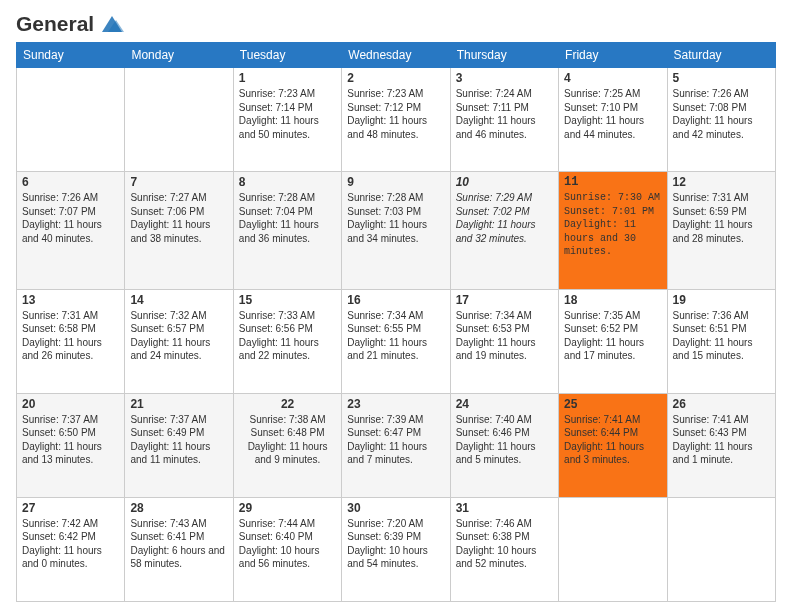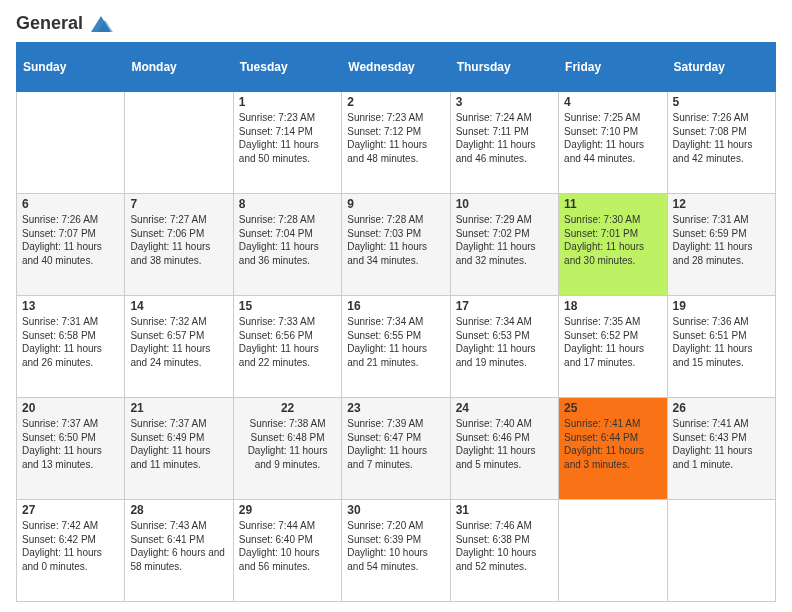--- a/index.html
+++ b/index.html
@@ -22,21 +22,21 @@
       justify-content: space-between;
       align-items: flex-start;
       margin-bottom: 8px;
     }
     .logo {
       display: flex;
       align-items: center;
       gap: 0px;
     }
     .logo-text {
-      font-size: 18px;
+      font-size: 21px;
       font-weight: bold;
       color: #333;
       line-height: 1.1;
     }
     .logo-icon {
       width: 28px;
       height: 28px;
       margin-left: 4px;
     }
     .title-block {
@@ -55,23 +55,23 @@
       flex: 1;
       border: 1px solid #ccc;
       border-collapse: collapse;
       width: 100%;
       table-layout: fixed;
     }
     .calendar th {
       background-color: #2878c3;
       color: #fff;
       font-size: 12px;
-      font-weight: bold;
+      font-weight: normal;
       text-align: left;
-      padding: 17px 6px;
+      padding: 5px 6px;
       border: 1px solid #2878c3;
     }
     .calendar td {
       border: 1px solid #ccc;
       vertical-align: top;
       padding: 3px 5px;
       font-size: 10px;
       color: #333;
       background: #fff;
       height: 80px;
@@ -205,29 +205,29 @@
           </div>
           </td>
           <td style="background: rgb(245, 245, 245);">
             <span class="day-num">9</span>
           <div class="day-info">
             <span>Sunrise: 7:28 AM</span><br>
             <span>Sunset: 7:03 PM</span><br>
             <span>Daylight: 11 hours and 34 minutes.</span>
           </div>
           </td>
-          <td style="background: rgb(245, 245, 245);">
+          <td style="background: rgb(245, 245, 245); font-style: italic;">
             <span class="day-num">10</span>
           <div class="day-info">
             <span>Sunrise: 7:29 AM</span><br>
             <span>Sunset: 7:02 PM</span><br>
             <span>Daylight: 11 hours and 32 minutes.</span>
           </div>
           </td>
-          <td style="background: #bef264;">
+          <td style="background: #f97316; font-family: Liberation Mono, monospace;">
             <span class="day-num">11</span>
           <div class="day-info">
             <span>Sunrise: 7:30 AM</span><br>
             <span>Sunset: 7:01 PM</span><br>
             <span>Daylight: 11 hours and 30 minutes.</span>
           </div>
           </td>
           <td style="background: rgb(245, 245, 245);">
             <span class="day-num">12</span>
           <div class="day-info">

